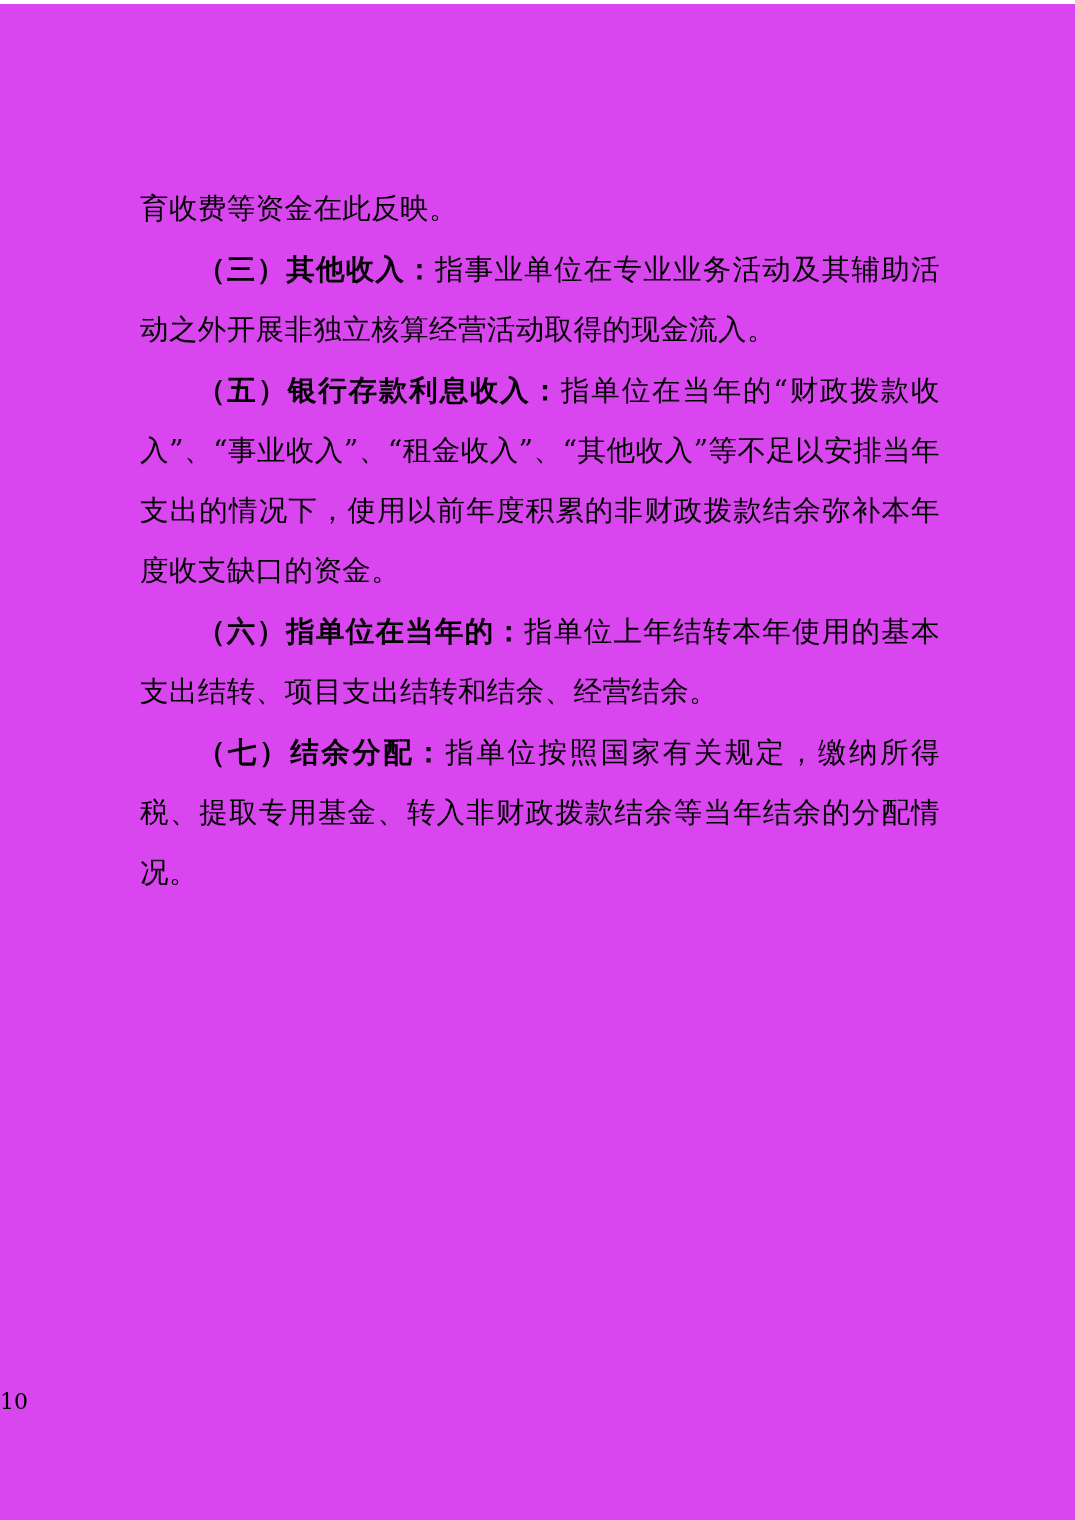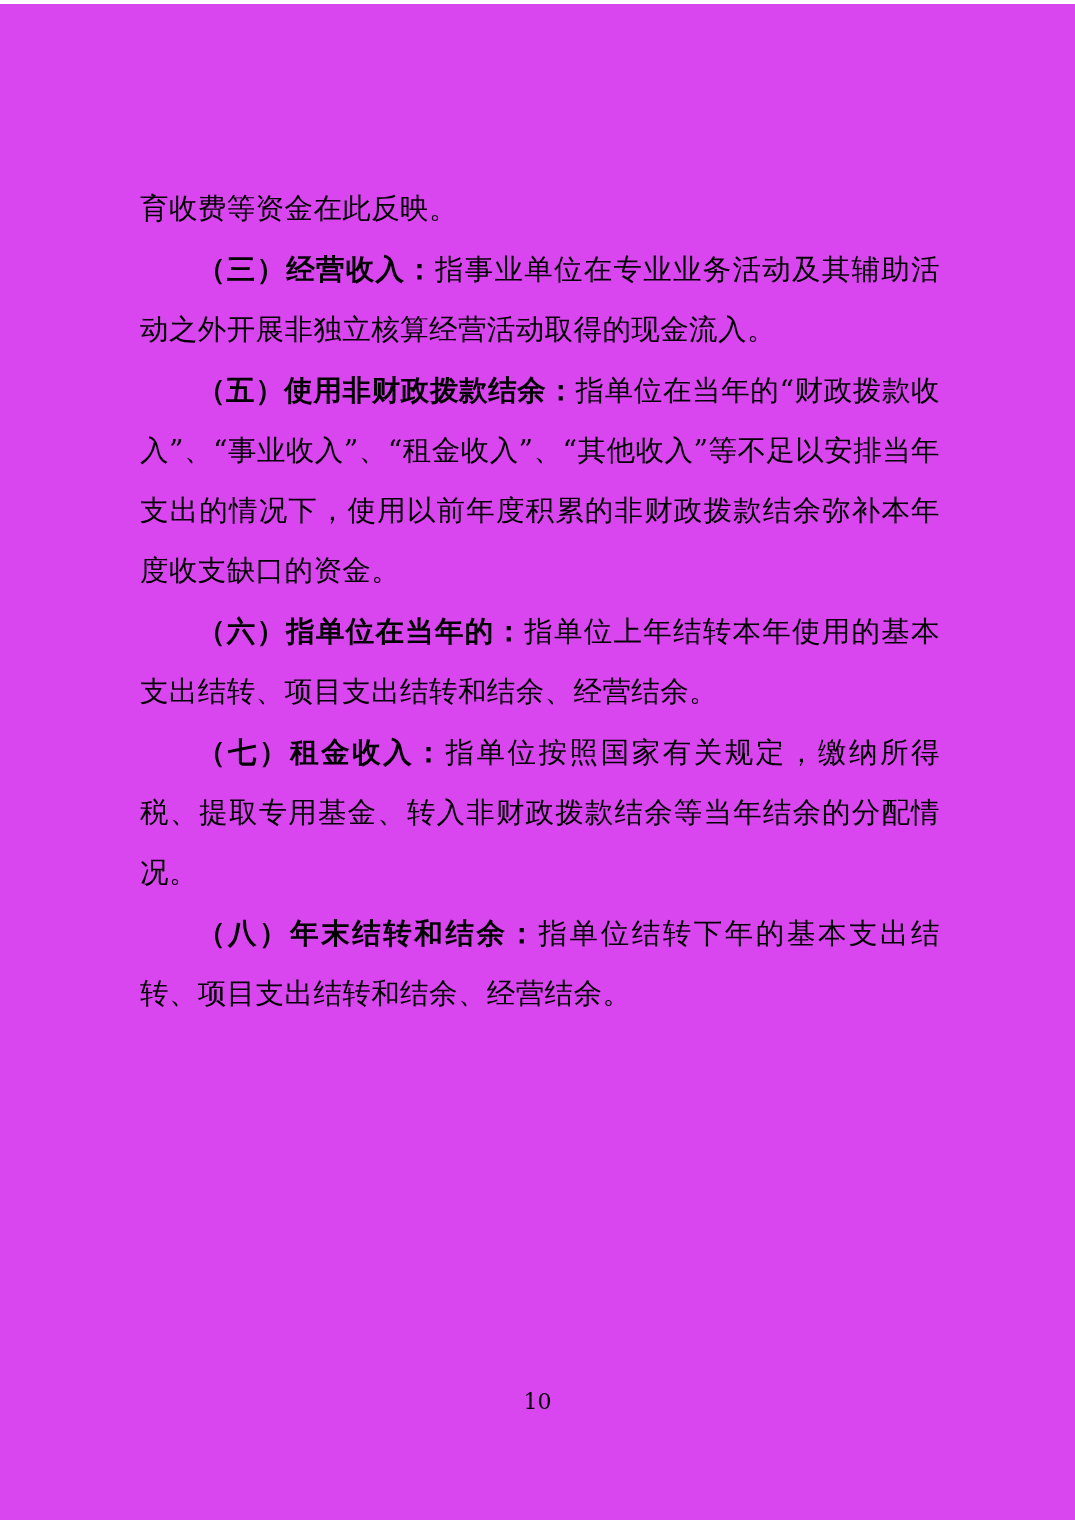--- a/index.html
+++ b/index.html
@@ -36,55 +36,51 @@
     text-indent: 57px;
   }
   .para .lead {
     font-weight: bold;
   }
   .page-number {
     position: absolute;
     left: 0;
     right: 0;
     top: 1385px;
-    text-align: center;
     font-family: "DejaVu Serif", "Liberation Serif", serif;
     font-size: 22px;
     color: #000000;
   }
 </style>
 </head>
 <body>
 
 <div class="page">
 
   <div class="doc-body">
 
     <p class="para">
       <span>育收费等资金在此反映。</span>
     </p>
 
     <p class="para indent">
-      <span class="lead">（三）经营收入：</span><span>指事业单位在专业业务活动及其辅助活动之外开展非独立核算经营活动取得的现金流入。</span>
+      <span class="lead">（三）其他收入：</span><span>指事业单位在专业业务活动及其辅助活动之外开展非独立核算经营活动取得的现金流入。</span>
     </p>
 
 
     <p class="para indent">
-      <span class="lead">（五）使用非财政拨款结余：</span><span>指单位在当年的“财政拨款收入”、“事业收入”、“租金收入”、“其他收入”等不足以安排当年支出的情况下，使用以前年度积累的非财政拨款结余弥补本年度收支缺口的资金。</span>
+      <span class="lead">（五）银行存款利息收入：</span><span>指单位在当年的“财政拨款收入”、“事业收入”、“租金收入”、“其他收入”等不足以安排当年支出的情况下，使用以前年度积累的非财政拨款结余弥补本年度收支缺口的资金。</span>
     </p>
 
     <p class="para indent">
       <span class="lead">（六）指单位在当年的：</span><span>指单位上年结转本年使用的基本支出结转、项目支出结转和结余、经营结余。</span>
     </p>
 
     <p class="para indent">
-      <span class="lead">（七）租金收入：</span><span>指单位按照国家有关规定，缴纳所得税、提取专用基金、转入非财政拨款结余等当年结余的分配情况。</span>
+      <span class="lead">（七）结余分配：</span><span>指单位按照国家有关规定，缴纳所得税、提取专用基金、转入非财政拨款结余等当年结余的分配情况。</span>
     </p>
 
-    <p class="para indent">
-      <span class="lead">（八）年末结转和结余：</span><span>指单位结转下年的基本支出结转、项目支出结转和结余、经营结余。</span>
-    </p>
 
   </div>
 
   <div class="page-number">10</div>
 
 </div>
 
 </body></html>

